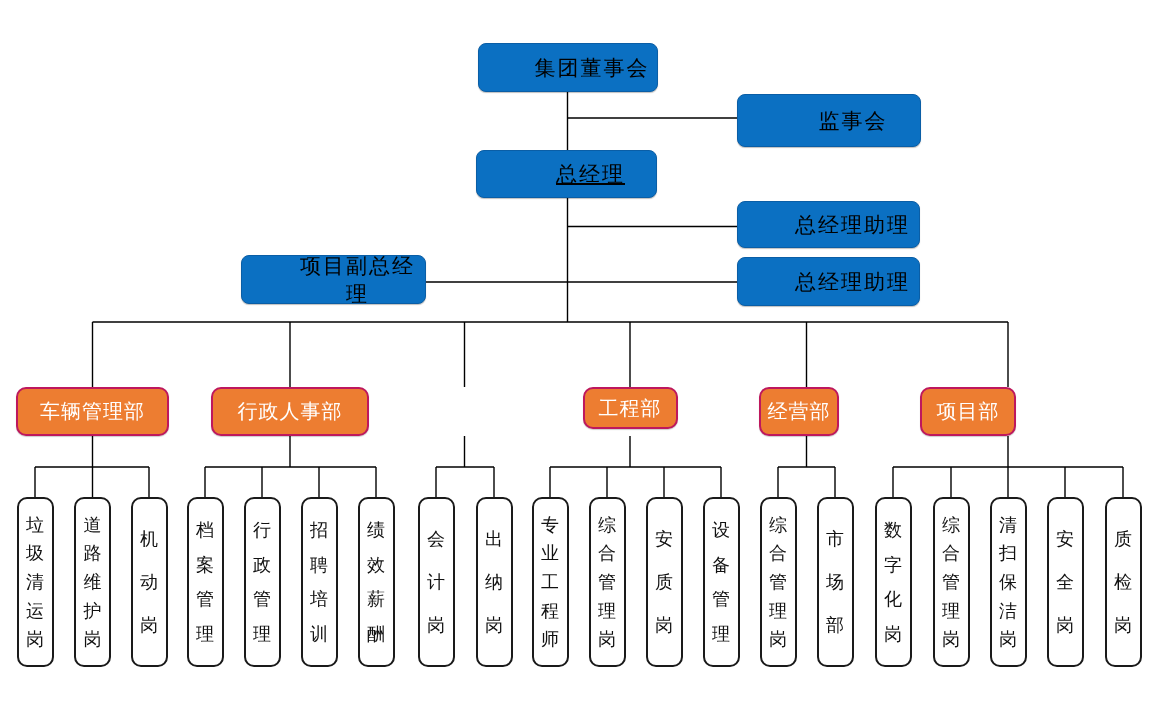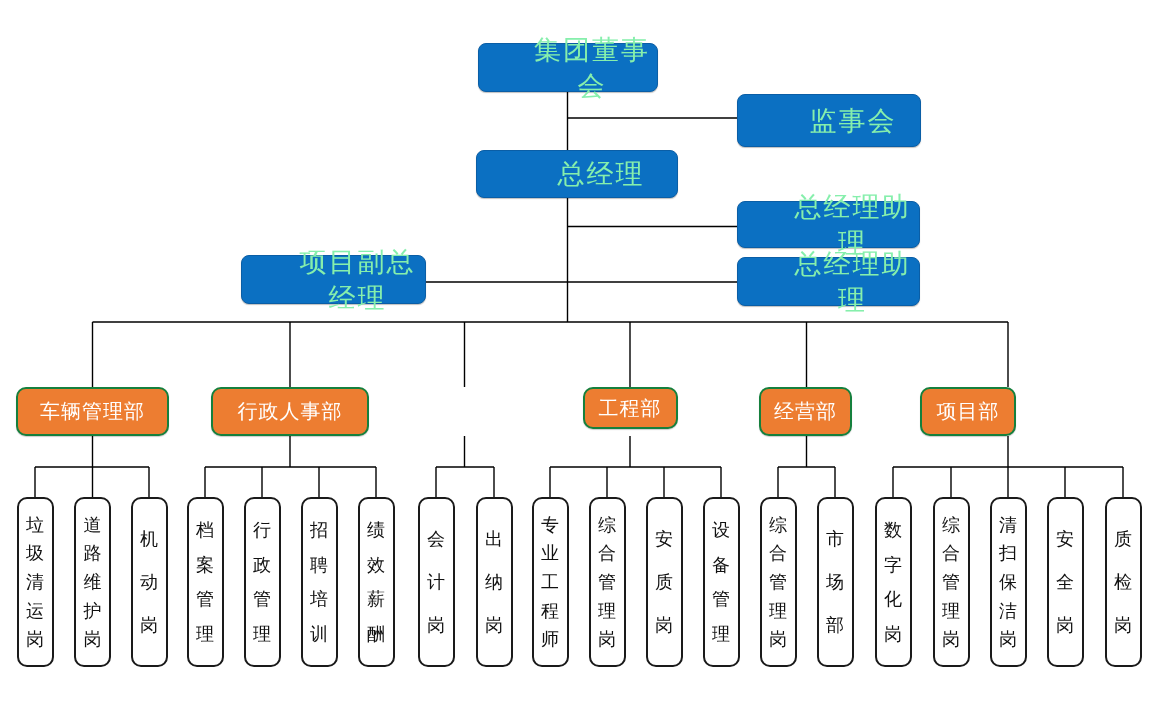--- a/index.html
+++ b/index.html
@@ -1,22 +1,22 @@
 <!DOCTYPE html>
 <html><head>
 <meta charset="utf-8">
 <style>
   html,body{margin:0;padding:0;background:#ffffff;}
   body{font-family:"Liberation Sans",sans-serif;}
   #canvas{position:relative;width:1164px;height:713px;background:#ffffff;overflow:hidden;}
   #wires{position:absolute;left:0;top:0;width:1164px;height:713px;}
   .node{position:absolute;box-sizing:border-box;display:flex;align-items:center;justify-content:center;text-align:center;}
-  .exec{background:#0b70c2;border:1.5px solid #0a5ea6;border-radius:8px;color:#86efac;
-        font-size:27px;letter-spacing:2px;box-shadow:0 1px 1px rgba(0,0,0,0.25);padding-left:48px;}
-  .dept{background:#ED7D31;border:2px solid #15803d;border-radius:10px;color:#ffffff;
+  .exec{background:#0b70c2;border:1.5px solid #0a5ea6;border-radius:8px;color:#000000;
+        font-size:21px;letter-spacing:2px;box-shadow:0 1px 1px rgba(0,0,0,0.25);padding-left:48px;}
+  .dept{background:#ED7D31;border:2px solid #be185d;border-radius:10px;color:#ffffff;
         font-size:20px;letter-spacing:1px;box-shadow:0 1px 1px rgba(0,0,0,0.2);}
   .pos{background:#ffffff;border:2.5px solid #1a1a1a;border-radius:10px;color:#111111;
        font-size:18px;flex-direction:column;justify-content:space-evenly;padding:6px 0;}
   .pos span{display:block;line-height:1;}
 </style>
 </head>
 <body>
 
 <div id="canvas">
   <svg id="wires" viewBox="0 0 1164 713" xmlns="http://www.w3.org/2000/svg">
@@ -60,21 +60,21 @@
       <line x1="1008" y1="436" x2="1008" y2="467" stroke="#000000" stroke-width="1.4"></line>
       <line x1="893" y1="467" x2="1123" y2="467" stroke="#000000" stroke-width="1.4"></line>
       <line x1="893" y1="467" x2="893" y2="497" stroke="#000000" stroke-width="1.4"></line>
       <line x1="951" y1="467" x2="951" y2="497" stroke="#000000" stroke-width="1.4"></line>
       <line x1="1008" y1="467" x2="1008" y2="497" stroke="#000000" stroke-width="1.4"></line>
       <line x1="1065" y1="467" x2="1065" y2="497" stroke="#000000" stroke-width="1.4"></line>
       <line x1="1123" y1="467" x2="1123" y2="497" stroke="#000000" stroke-width="1.4"></line>
     </svg>
 <div class="node exec" style="left: 478px; top: 43px; width: 180px; height: 49px;">集团董事会</div>
     <div class="node exec" style="left: 737px; top: 94px; width: 184px; height: 53px;">监事会</div>
-    <div class="node exec" style="left: 476px; top: 150px; width: 202px; height: 48px;">总经理</div>
+    <div class="node exec" style="left: 476px; top: 150px; width: 181px; height: 48px; text-decoration: underline;">总经理</div>
     <div class="node exec" style="left: 737px; top: 201px; width: 183px; height: 47px;">总经理助理</div>
     <div class="node exec" style="left: 241px; top: 255px; width: 185px; height: 49px;">项目副总经理</div>
     <div class="node exec" style="left: 737px; top: 257px; width: 183px; height: 49px;">总经理助理</div>
     <div class="node dept" style="left: 16px; top: 387px; width: 153px; height: 49px;">车辆管理部</div>
     <div class="node pos" style="left: 16.5px; top: 497px; width: 37px; height: 170px;">
       <span>垃</span>
       <span>圾</span>
       <span>清</span>
       <span>运</span>
       <span>岗</span>
@@ -145,21 +145,21 @@
       <span>安</span>
       <span>质</span>
       <span>岗</span>
     </div>
     <div class="node pos" style="left: 702.5px; top: 497px; width: 37px; height: 170px;">
       <span>设</span>
       <span>备</span>
       <span>管</span>
       <span>理</span>
     </div>
-    <div class="node dept" style="left: 759px; top: 387px; width: 93px; height: 49px;">经营部</div>
+    <div class="node dept" style="left: 759px; top: 387px; width: 80px; height: 49px;">经营部</div>
     <div class="node pos" style="left: 759.5px; top: 497px; width: 37px; height: 170px;">
       <span>综</span>
       <span>合</span>
       <span>管</span>
       <span>理</span>
       <span>岗</span>
     </div>
     <div class="node pos" style="left: 816.5px; top: 497px; width: 37px; height: 170px;">
       <span>市</span>
       <span>场</span>

